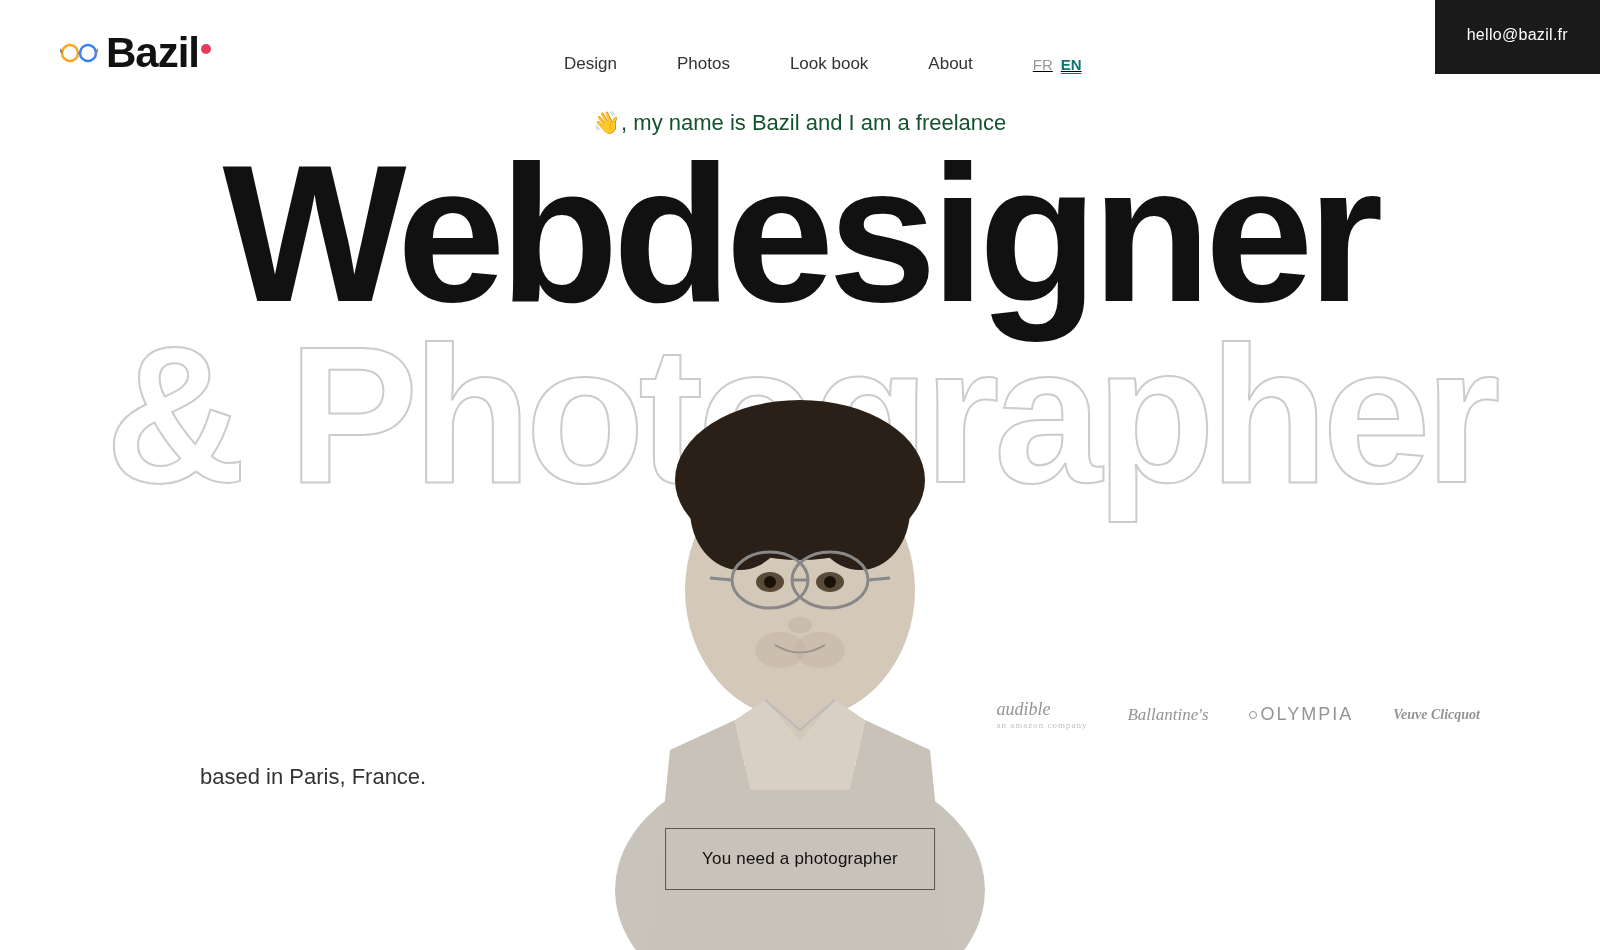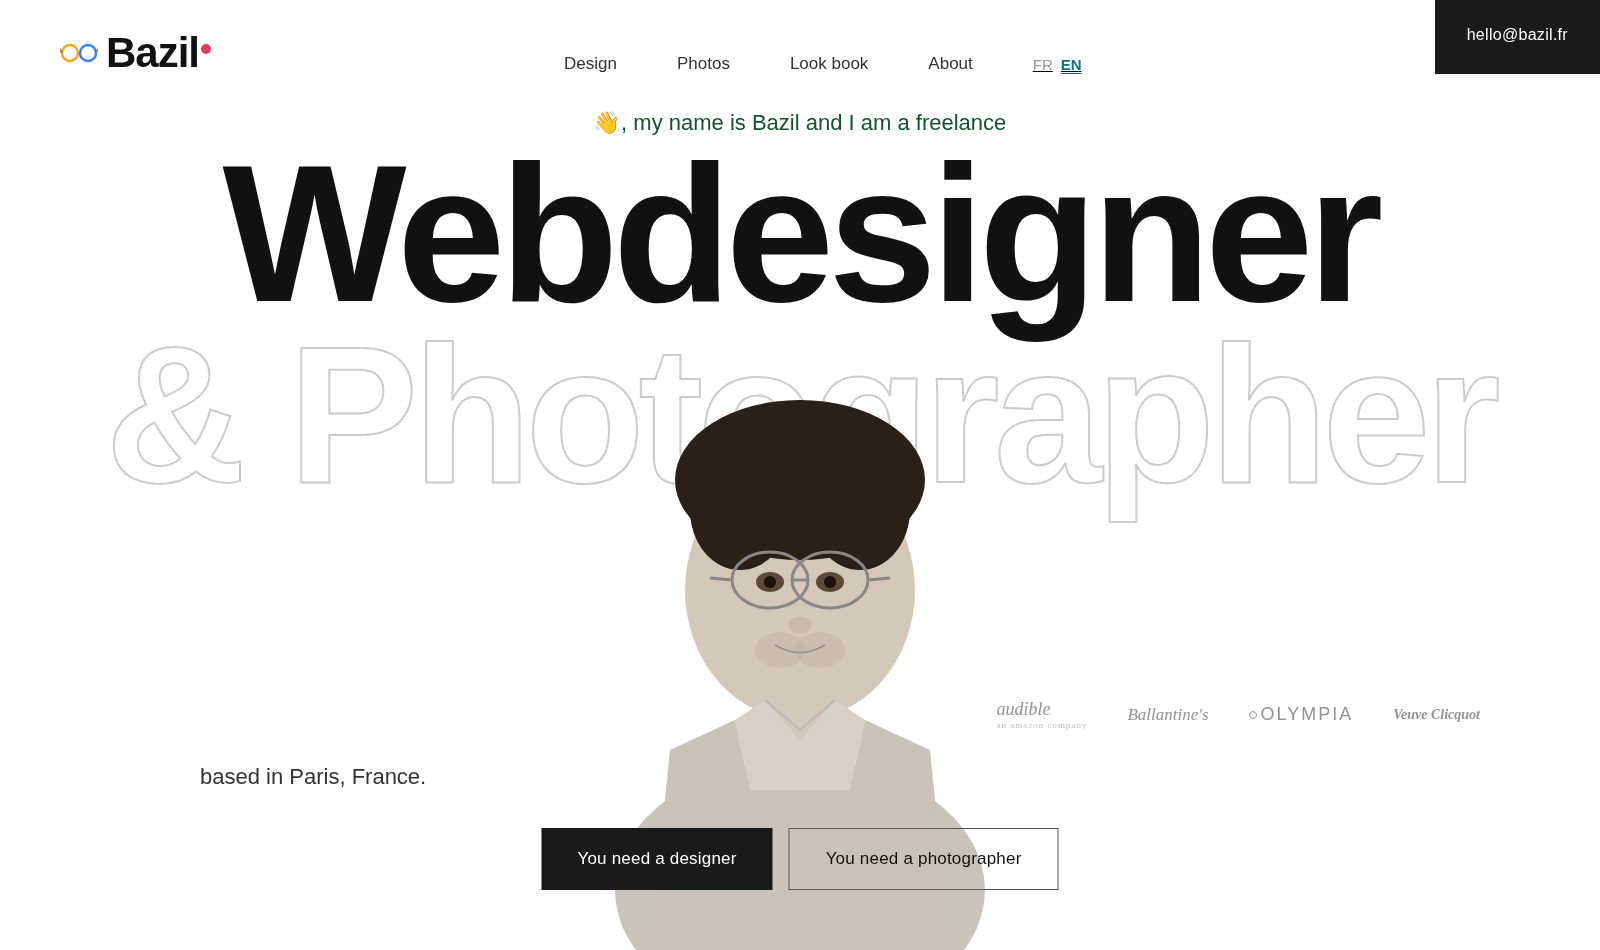--- a/index.html
+++ b/index.html
@@ -374,17 +374,16 @@
     </div>
     <div class="brand-logo brand-ballantines">Ballantine's</div>
     <div class="brand-logo brand-olympia">
       <span style="width:8px;height:8px;border:1.5px solid #666;border-radius:50%;display:inline-block;"></span>
       <span>OLYMPIA</span>
     </div>
     <div class="brand-logo brand-veuve">Veuve Clicquot</div>
   </div>
 
   <div class="cta-buttons">
-    <button class="cta-designer">You need a designer</button>
     <button class="cta-photographer">You need a photographer</button>
   </div>
 
 </section>
 
 </body></html>

